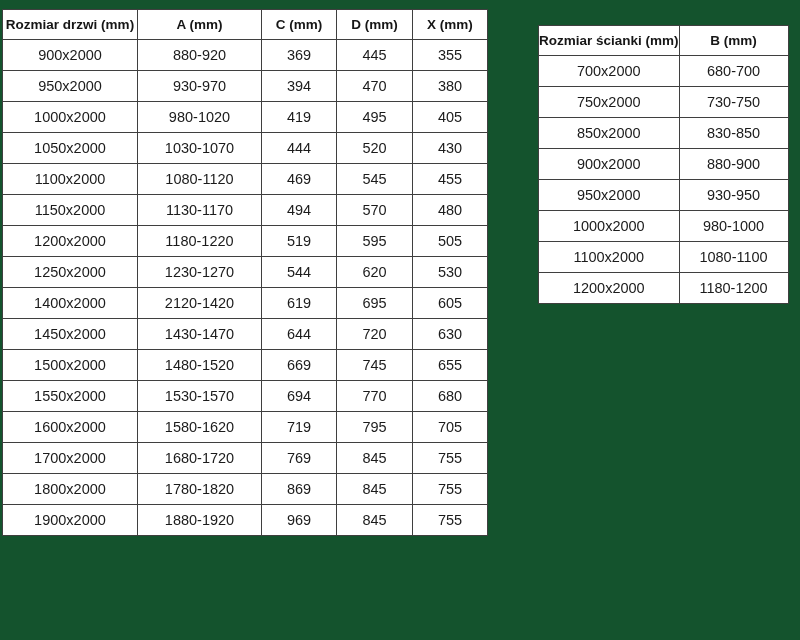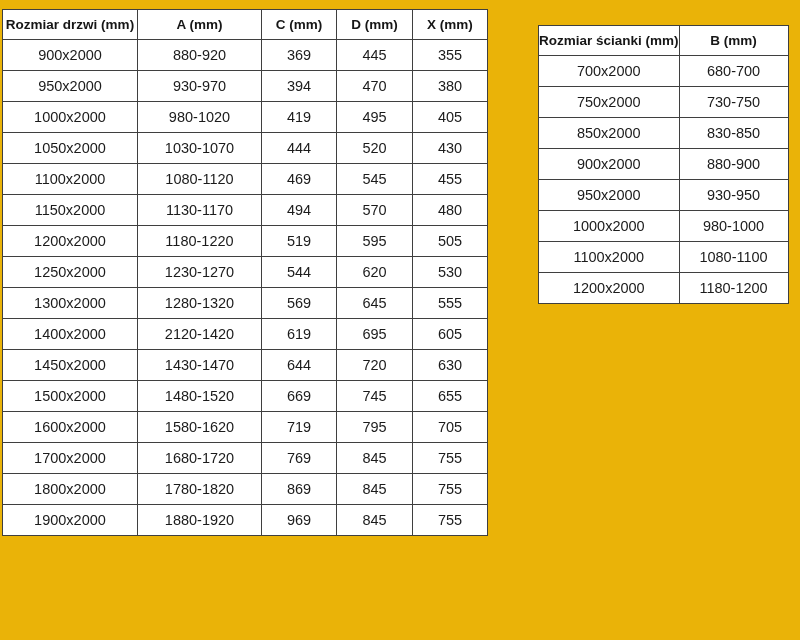--- a/index.html
+++ b/index.html
@@ -10,21 +10,21 @@
   body {
     width: 800px;
     height: 640px;
     font-family: "Liberation Sans", sans-serif;
     color: #1b1b1b;
   }
   .stage {
     position: relative;
     width: 800px;
     height: 640px;
-    background: #eab308;
+    background: #14532d;
     overflow: hidden;
   }
   table.dim-table {
     position: absolute;
     border-collapse: collapse;
     table-layout: fixed;
     background: #ffffff;
   }
   #door-table { left: 2px; top: 9px; }
   #wall-table { left: 538px; top: 25px; }
@@ -123,46 +123,46 @@
           <td>505</td>
         </tr>
         <tr>
           <td>1250x2000</td>
           <td>1230-1270</td>
           <td>544</td>
           <td>620</td>
           <td>530</td>
         </tr>
         <tr>
-          <td>1300x2000</td>
-          <td>1280-1320</td>
-          <td>569</td>
-          <td>645</td>
-          <td>555</td>
-        </tr>
-        <tr>
           <td>1400x2000</td>
           <td>2120-1420</td>
           <td>619</td>
           <td>695</td>
           <td>605</td>
         </tr>
         <tr>
           <td>1450x2000</td>
           <td>1430-1470</td>
           <td>644</td>
           <td>720</td>
           <td>630</td>
         </tr>
         <tr>
           <td>1500x2000</td>
           <td>1480-1520</td>
           <td>669</td>
           <td>745</td>
           <td>655</td>
+        </tr>
+        <tr>
+          <td>1550x2000</td>
+          <td>1530-1570</td>
+          <td>694</td>
+          <td>770</td>
+          <td>680</td>
         </tr>
         <tr>
           <td>1600x2000</td>
           <td>1580-1620</td>
           <td>719</td>
           <td>795</td>
           <td>705</td>
         </tr>
         <tr>
           <td>1700x2000</td>

